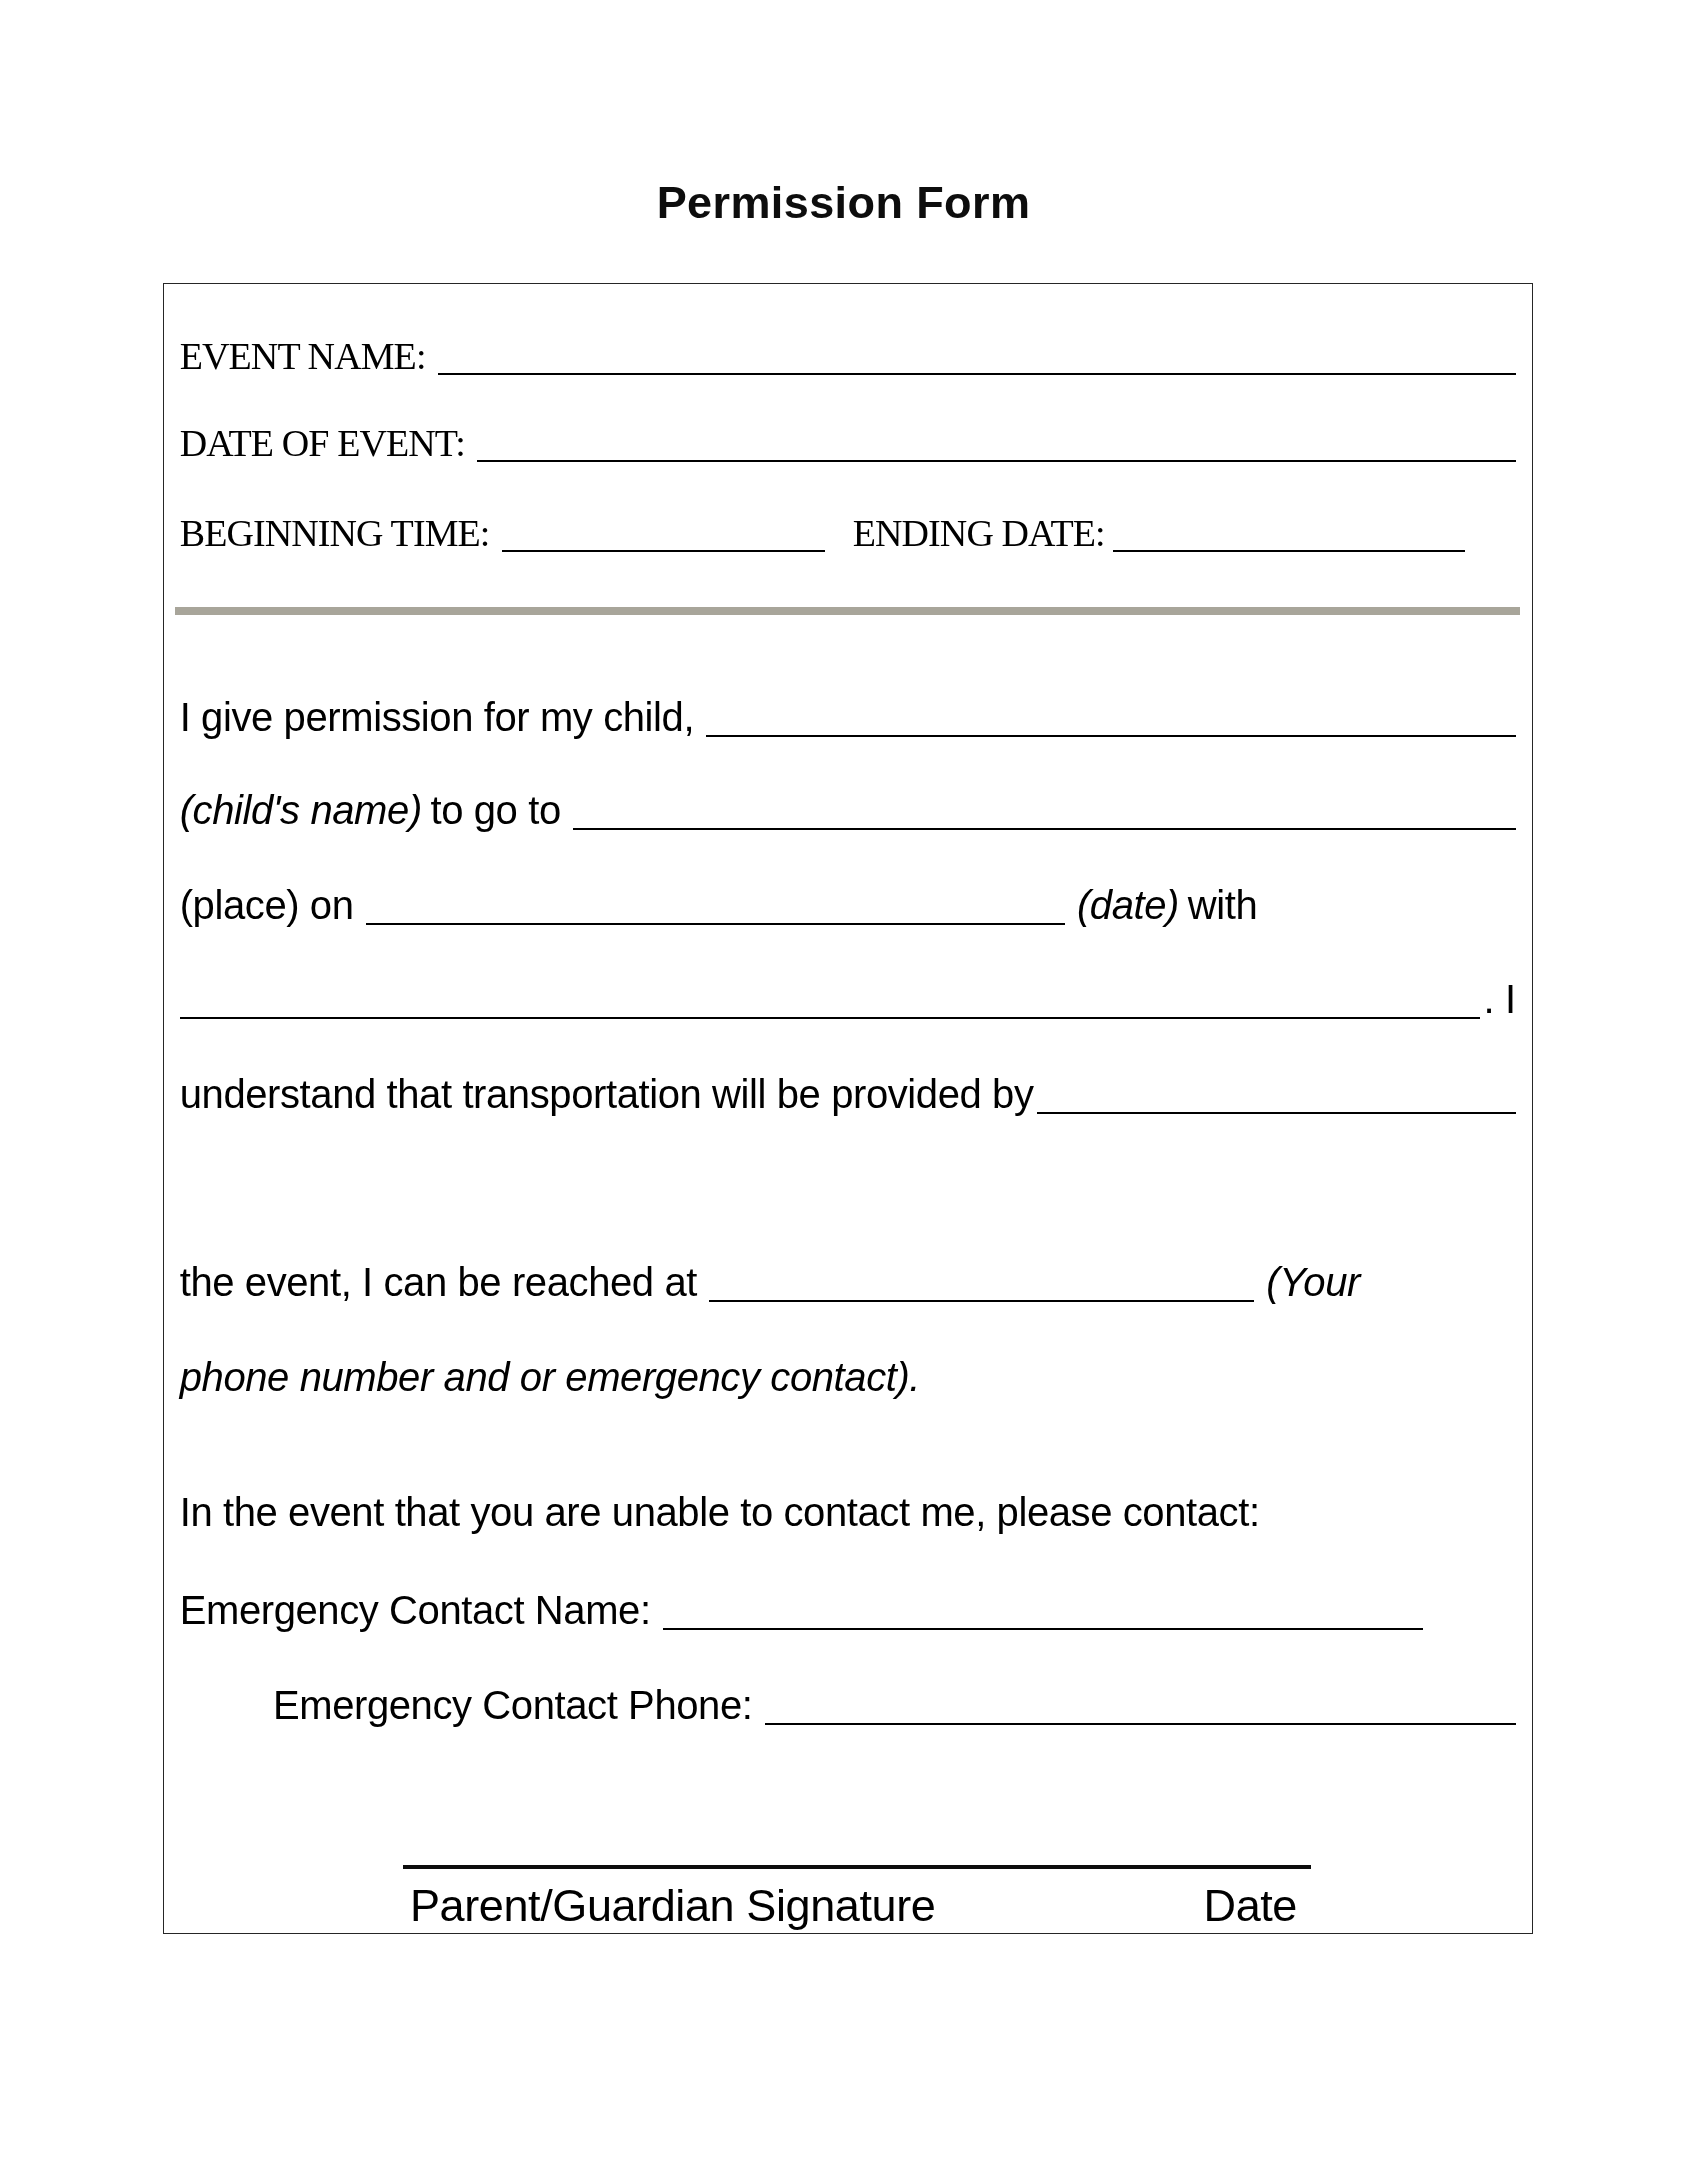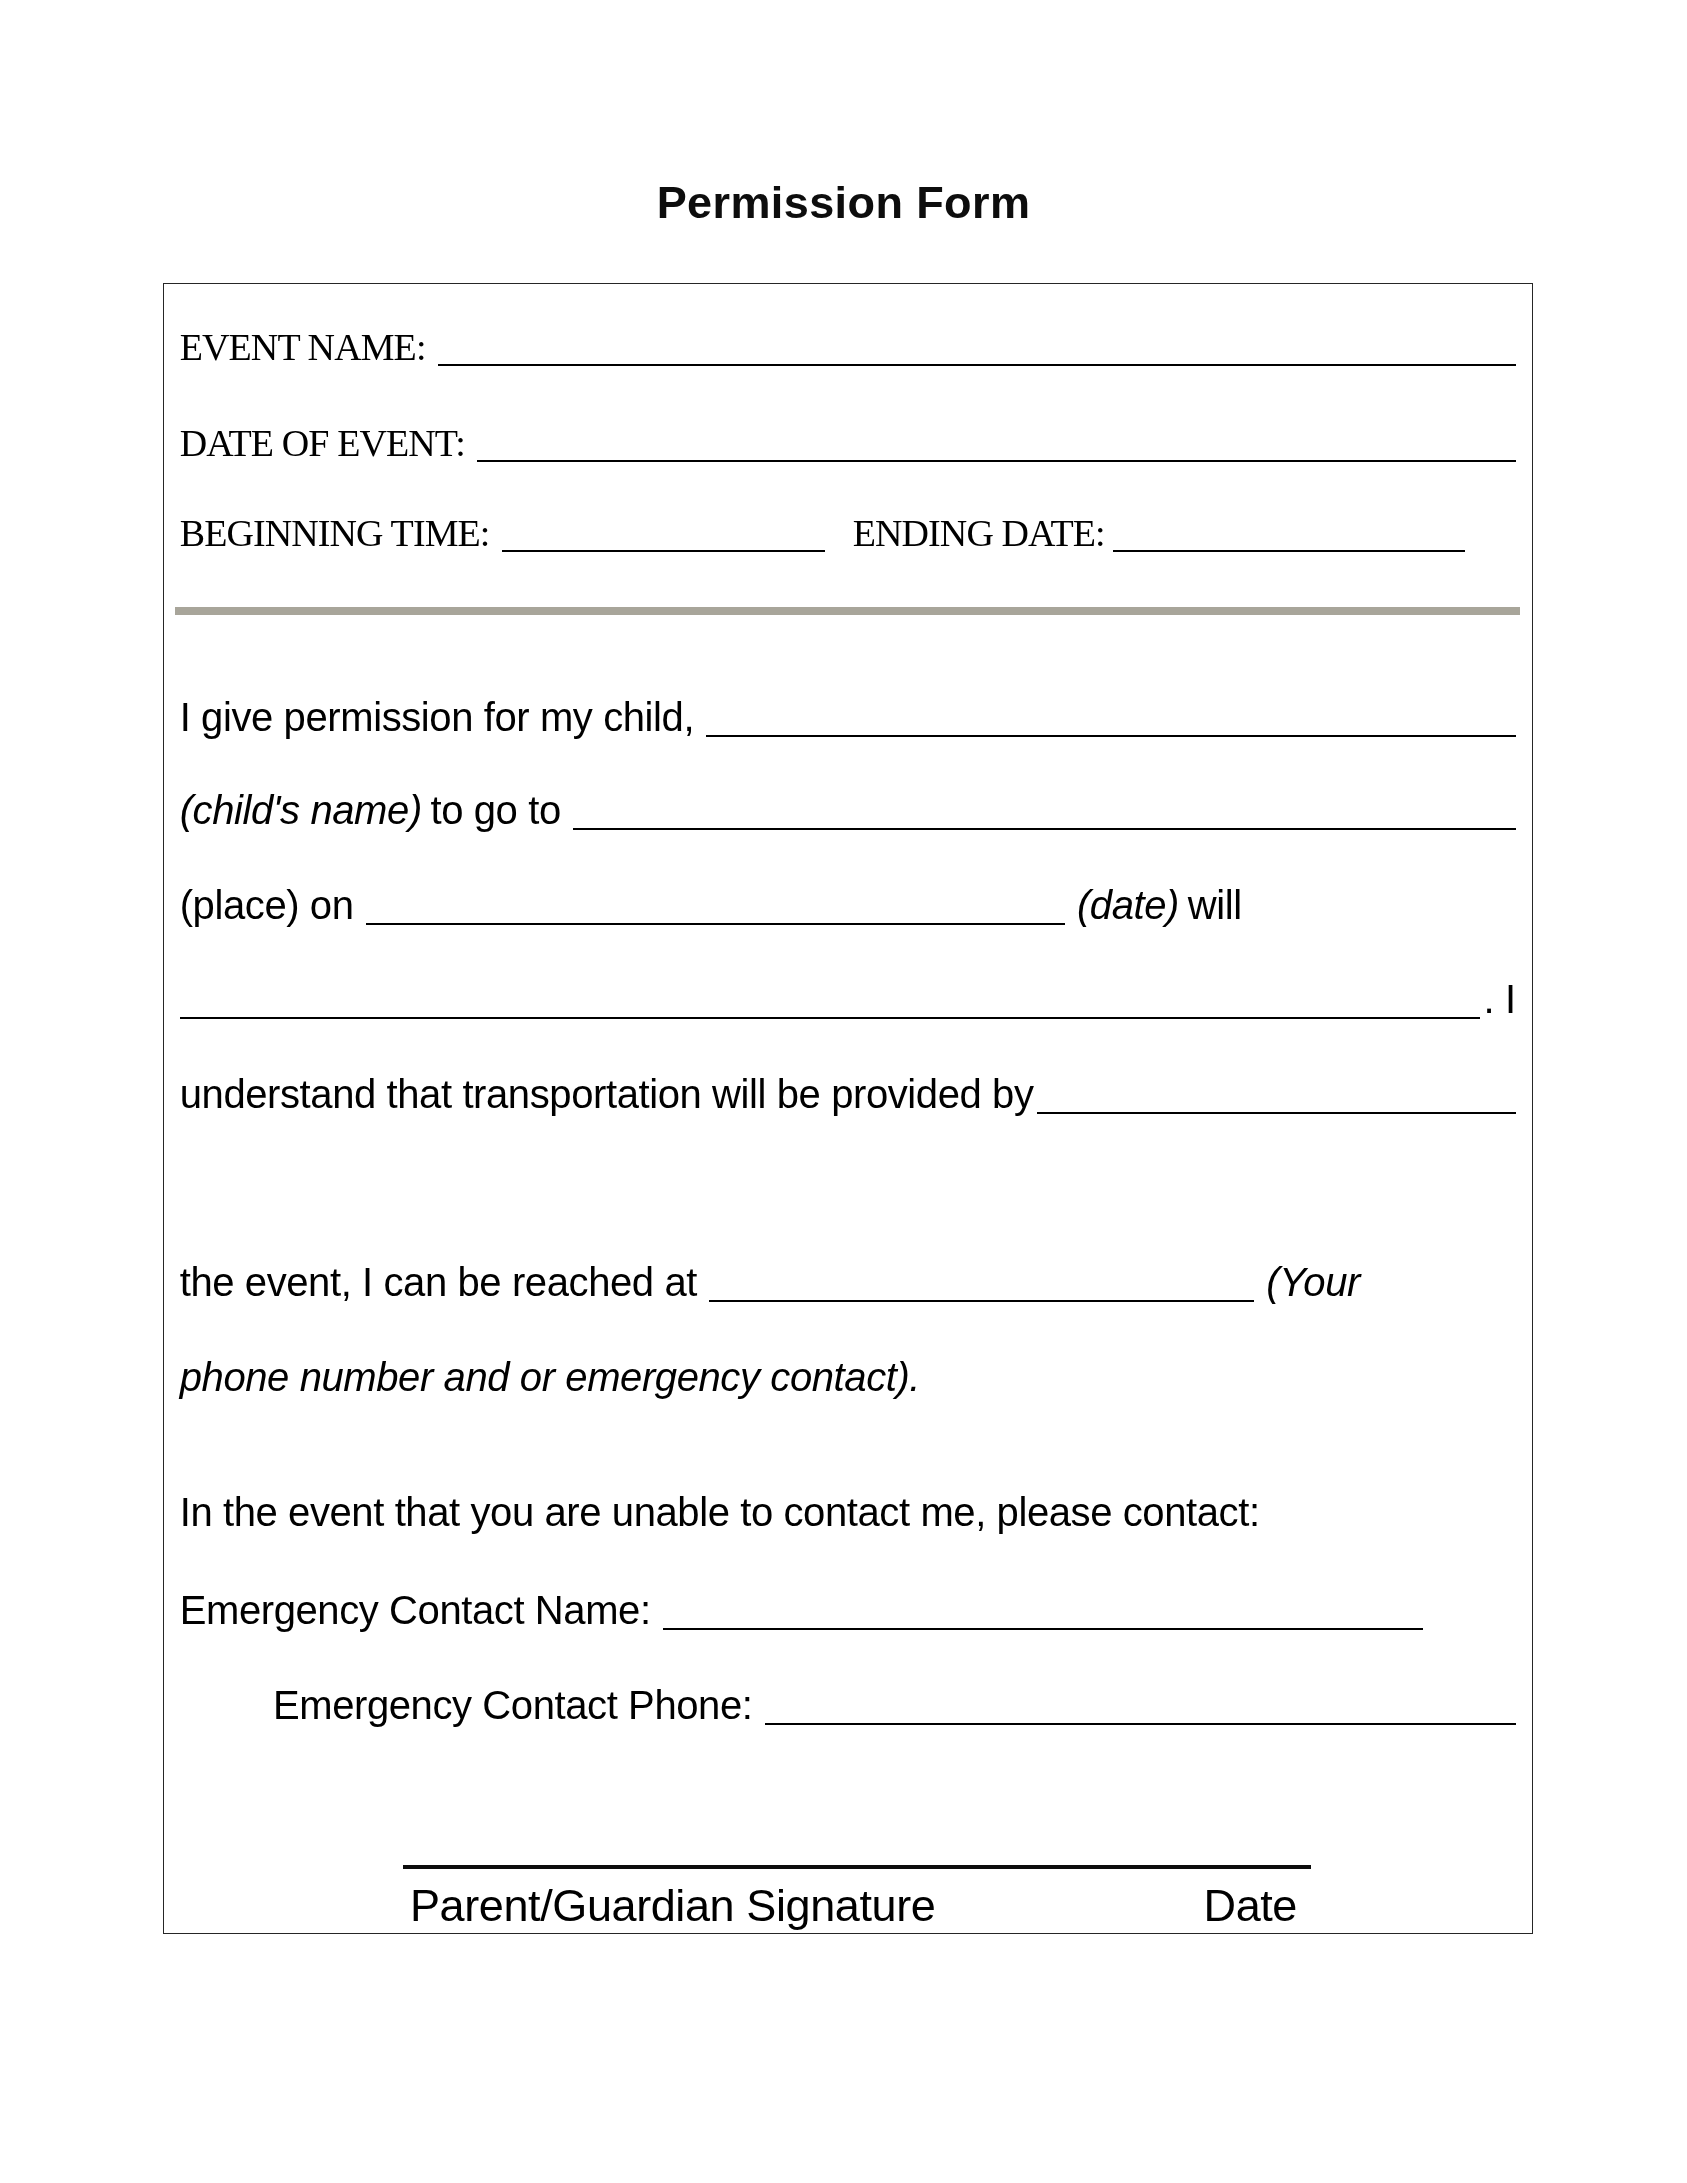--- a/index.html
+++ b/index.html
@@ -45,21 +45,21 @@
   .ml-s{ margin-left:8.7px; }
   .ml-xs{ margin-left:3.5px; }
   .ml-gap{ margin-left:28px; }
   .divider {
     position:absolute; left:10.5px; top:323px;
     width:1345px; height:7.9px;
     background:#a8a59a;
   }
   
   .r-event    { top:-9.6px; }   
-  .r-event    { top:31px;  }
+  .r-event    { top:40px;  }
   .r-date     { top:127px; }
   .r-times    { top:217px; }
   .r-l1 { top:402px;text-align:right; }
   .r-l2 { top:495px; }
   .r-l3 { top:590px; }
   .r-l4 { top:684px; }
   .r-l5 { top:779px; }
   .r-l6 { top:875px; }
   .r-l7 { top:967px; }
   .r-l8 { top:1062px; }
@@ -120,21 +120,21 @@
   <div class="row r-l2">
     <span class="sans it">(child's name)</span>
     <span class="sans ml-s">to go to</span>
     <span class="blank fill ml"></span>
   </div>
 
   <div class="row r-l3">
     <span class="sans">(place) on</span>
     <span class="blank w-place ml"></span>
     <span class="sans it ml">(date)</span>
-    <span class="sans ml-s">will</span>
+    <span class="sans ml-s">with</span>
   </div>
 
   <div class="row r-l4">
     <span class="blank fill"></span>
     <span class="sans ml-xs">. I</span>
   </div>
 
   <div class="row r-l5">
     <span class="sans">understand that transportation will be provided by</span>
     <span class="blank fill ml-xs"></span>

